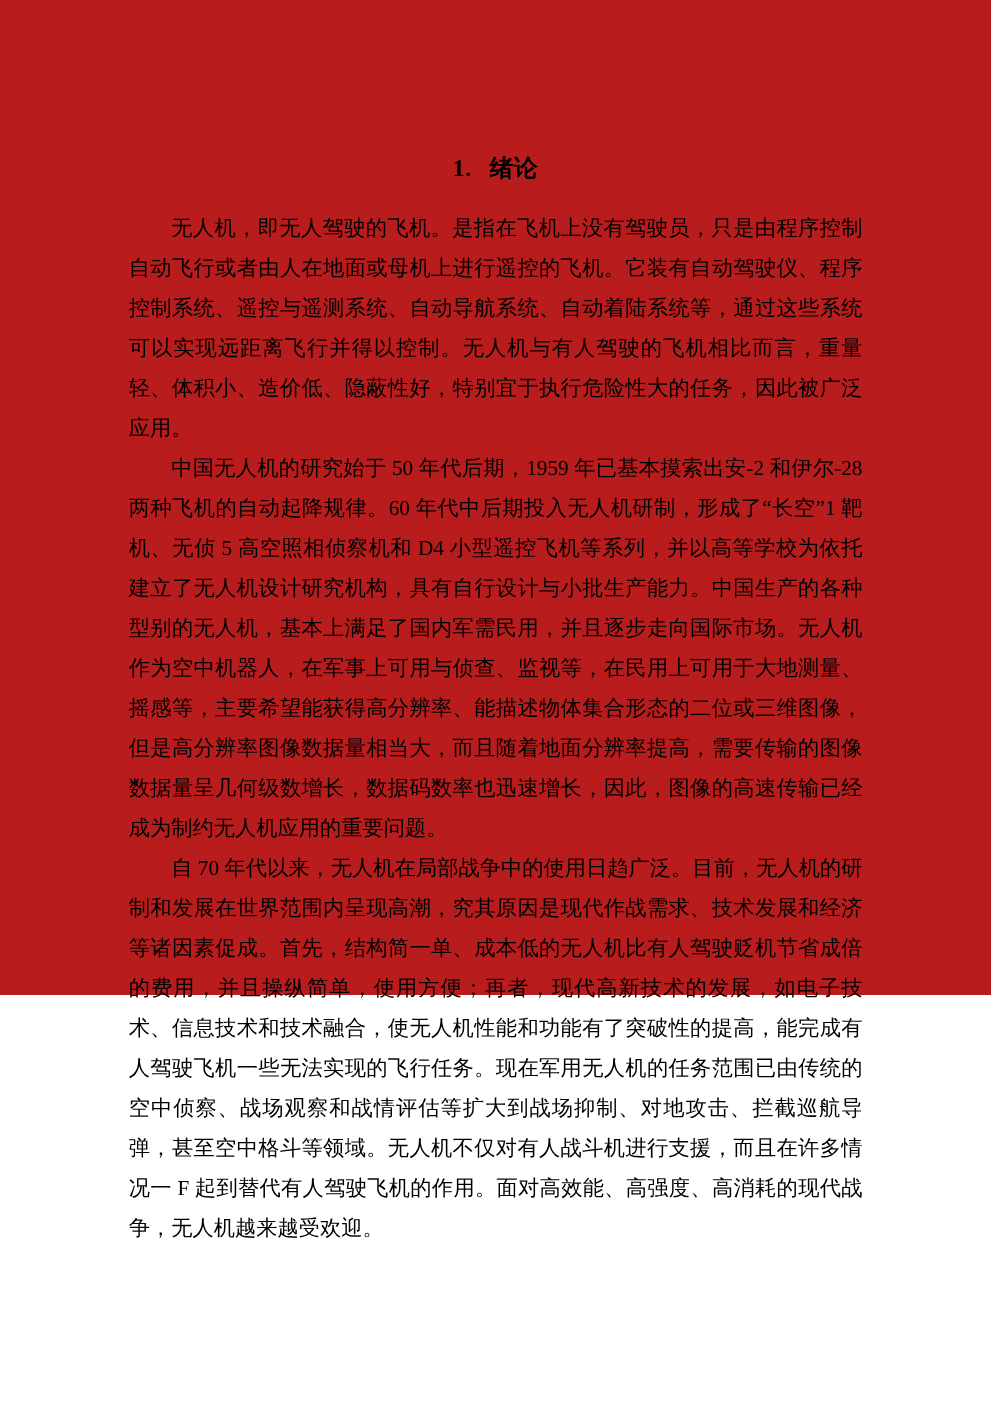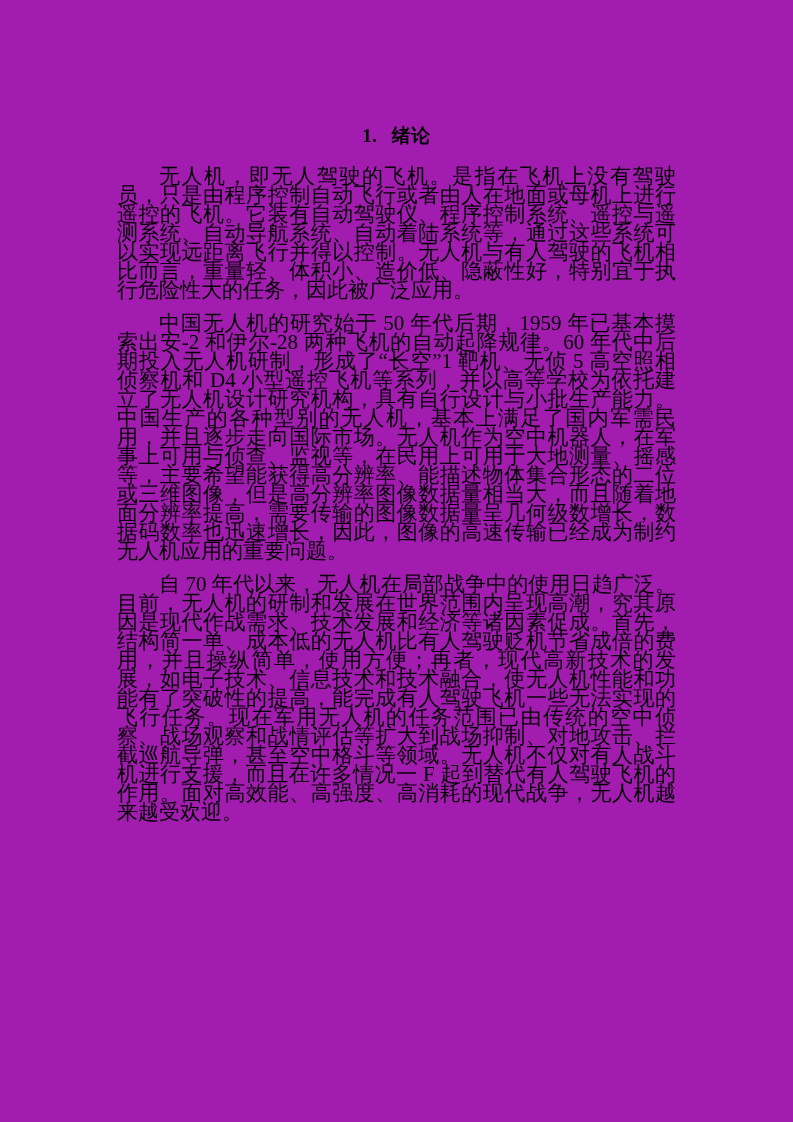--- a/index.html
+++ b/index.html
@@ -10,39 +10,39 @@
   body {
     width: 793px;
     height: 1122px;
     font-family: "Liberation Serif", "DejaVu Serif", serif;
     color: #000000;
     overflow: hidden;
   }
   .page {
     box-sizing: border-box;
     width: 793px;
-    height: 1122px;
-    background: #a21caf;
+    height: 796px;
+    background: #b91c1c;
     padding: 124px 103px 40px 103px;
   }
   .heading {
     margin: 0 0 20px 0;
     text-align: center;
     font-size: 19px;
     font-weight: bold;
     line-height: 23px;
     letter-spacing: 0.5px;
   }
   .heading .heading-number {
     margin-right: 0.75em;
   }
   .body-text p {
-    margin: 14px;
-    font-size: 21px;
-    line-height: 19px;
+    margin: 0;
+    font-size: 17px;
+    line-height: 32px;
     text-align: justify;
     text-justify: inter-ideograph;
     text-indent: 2em;
     word-break: break-all;
   }
 </style>
 </head>
 <body>
 
 <div class="page">

